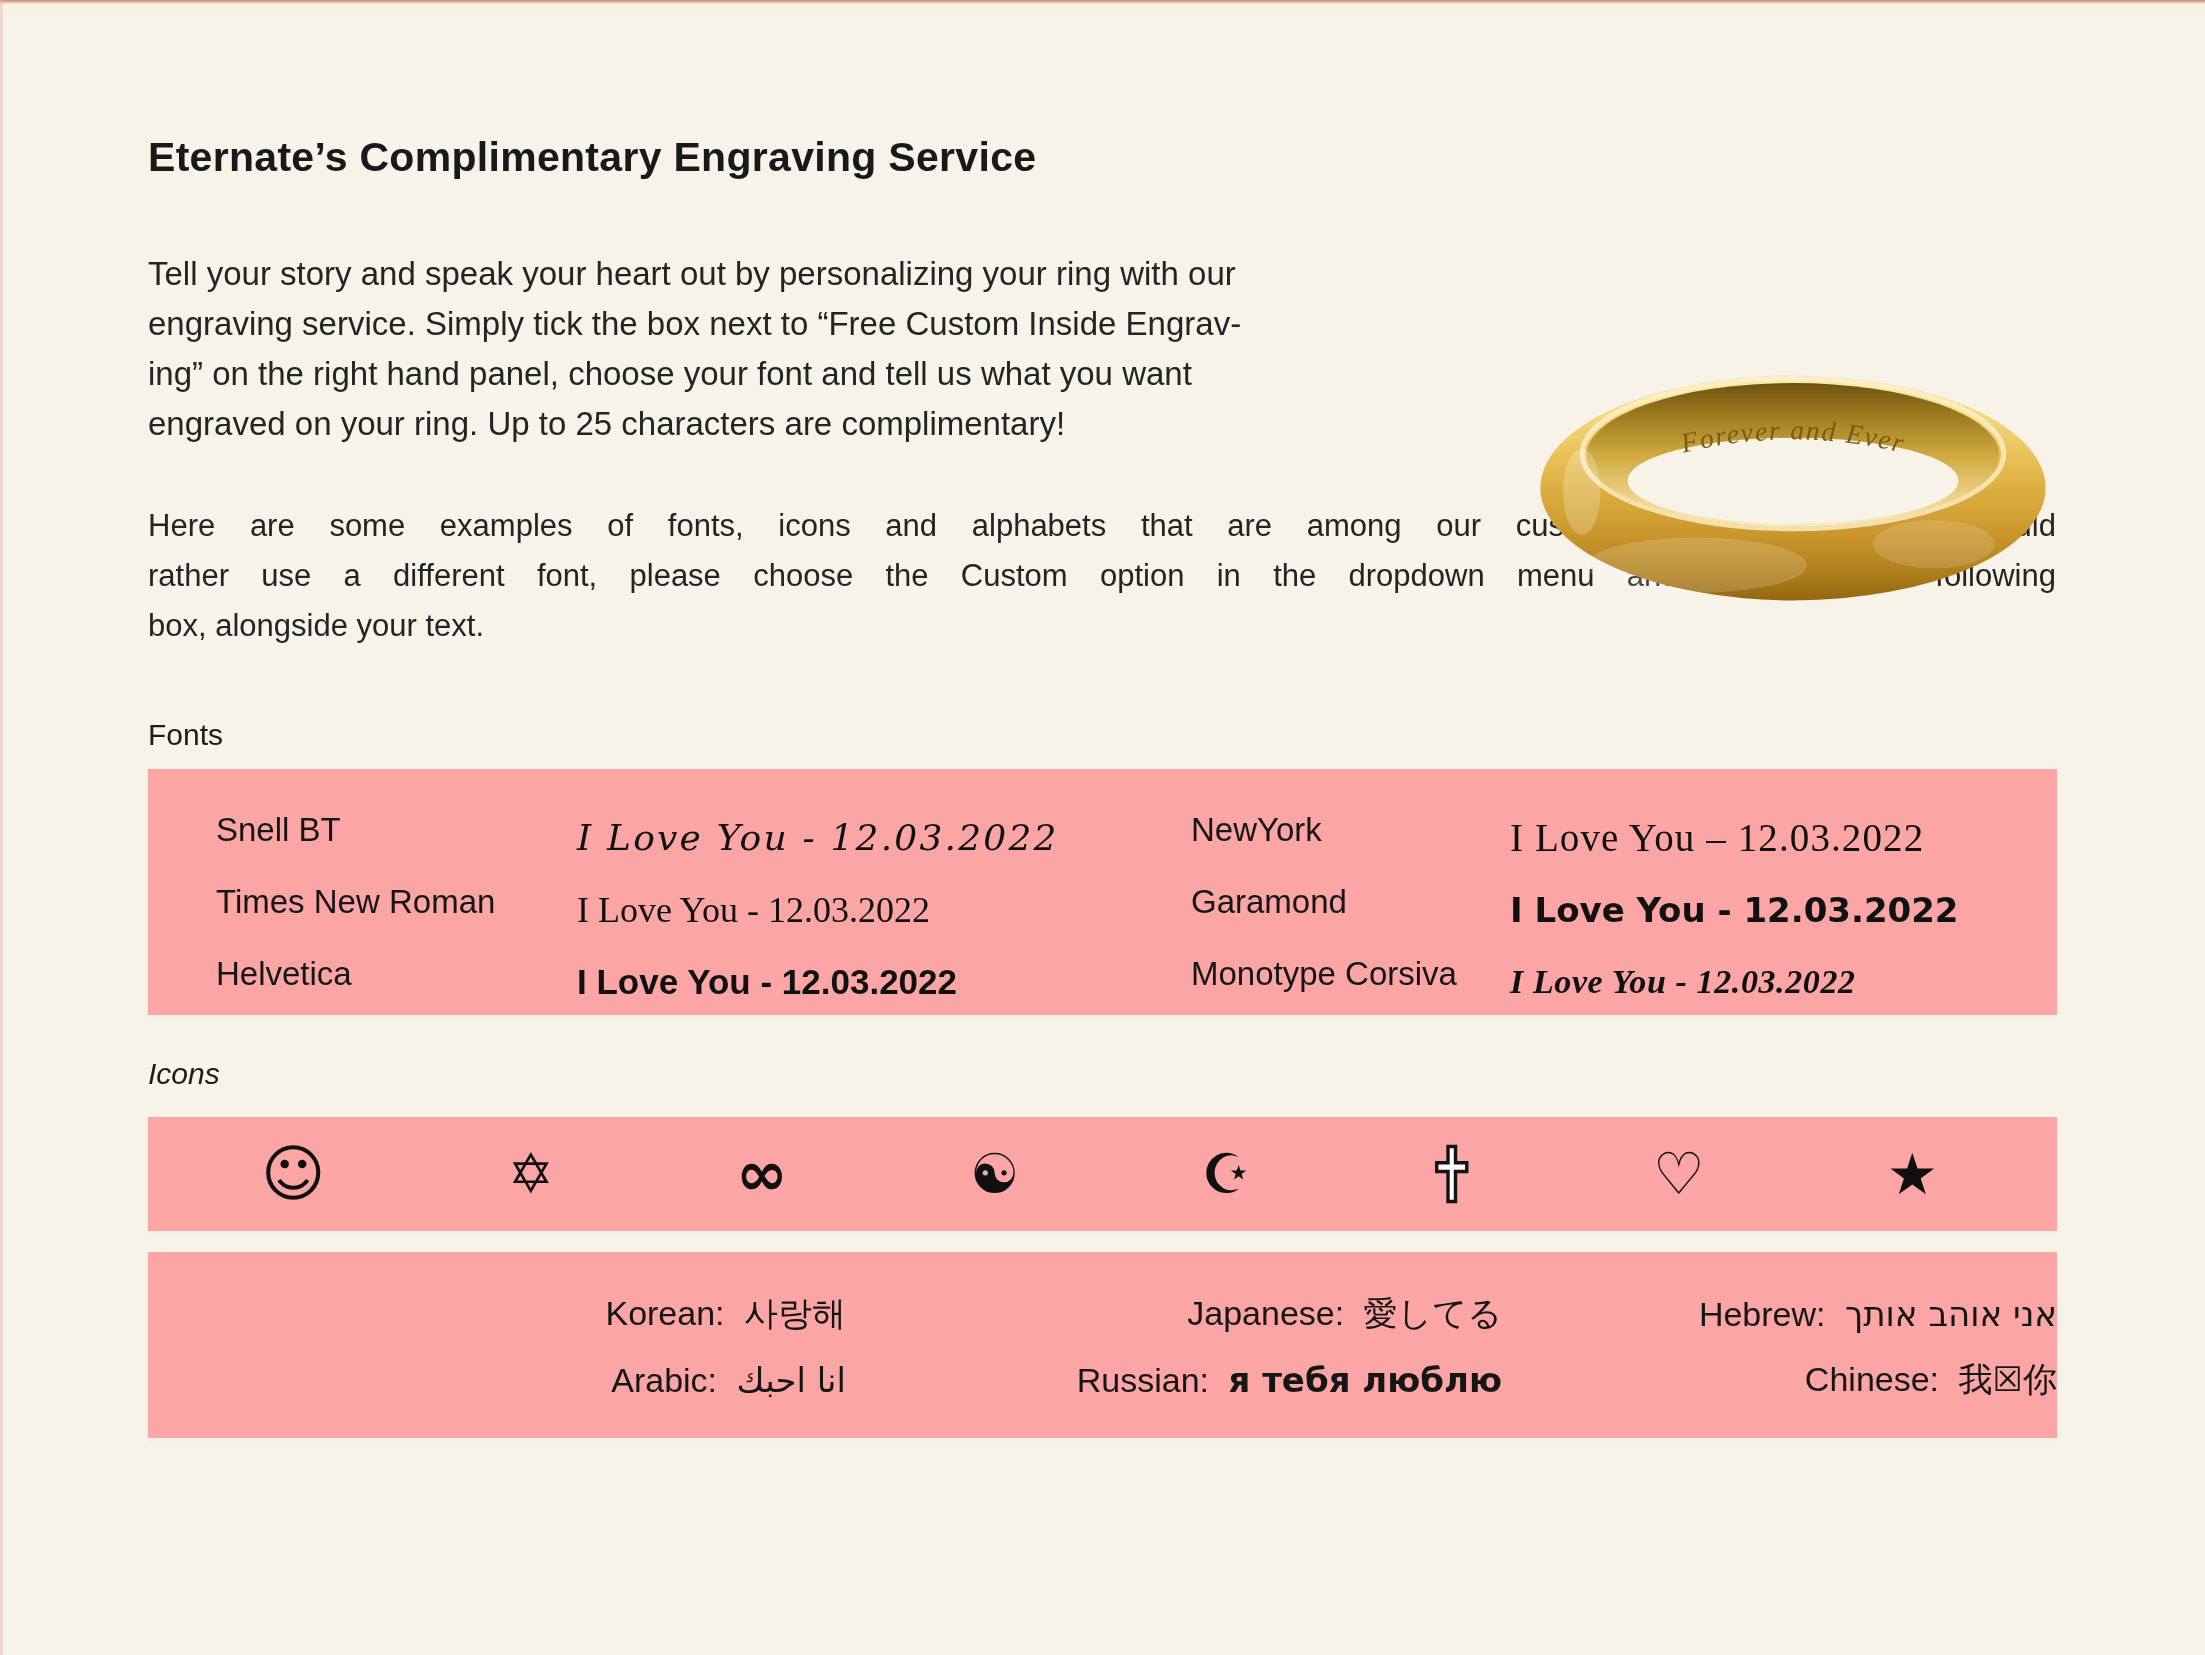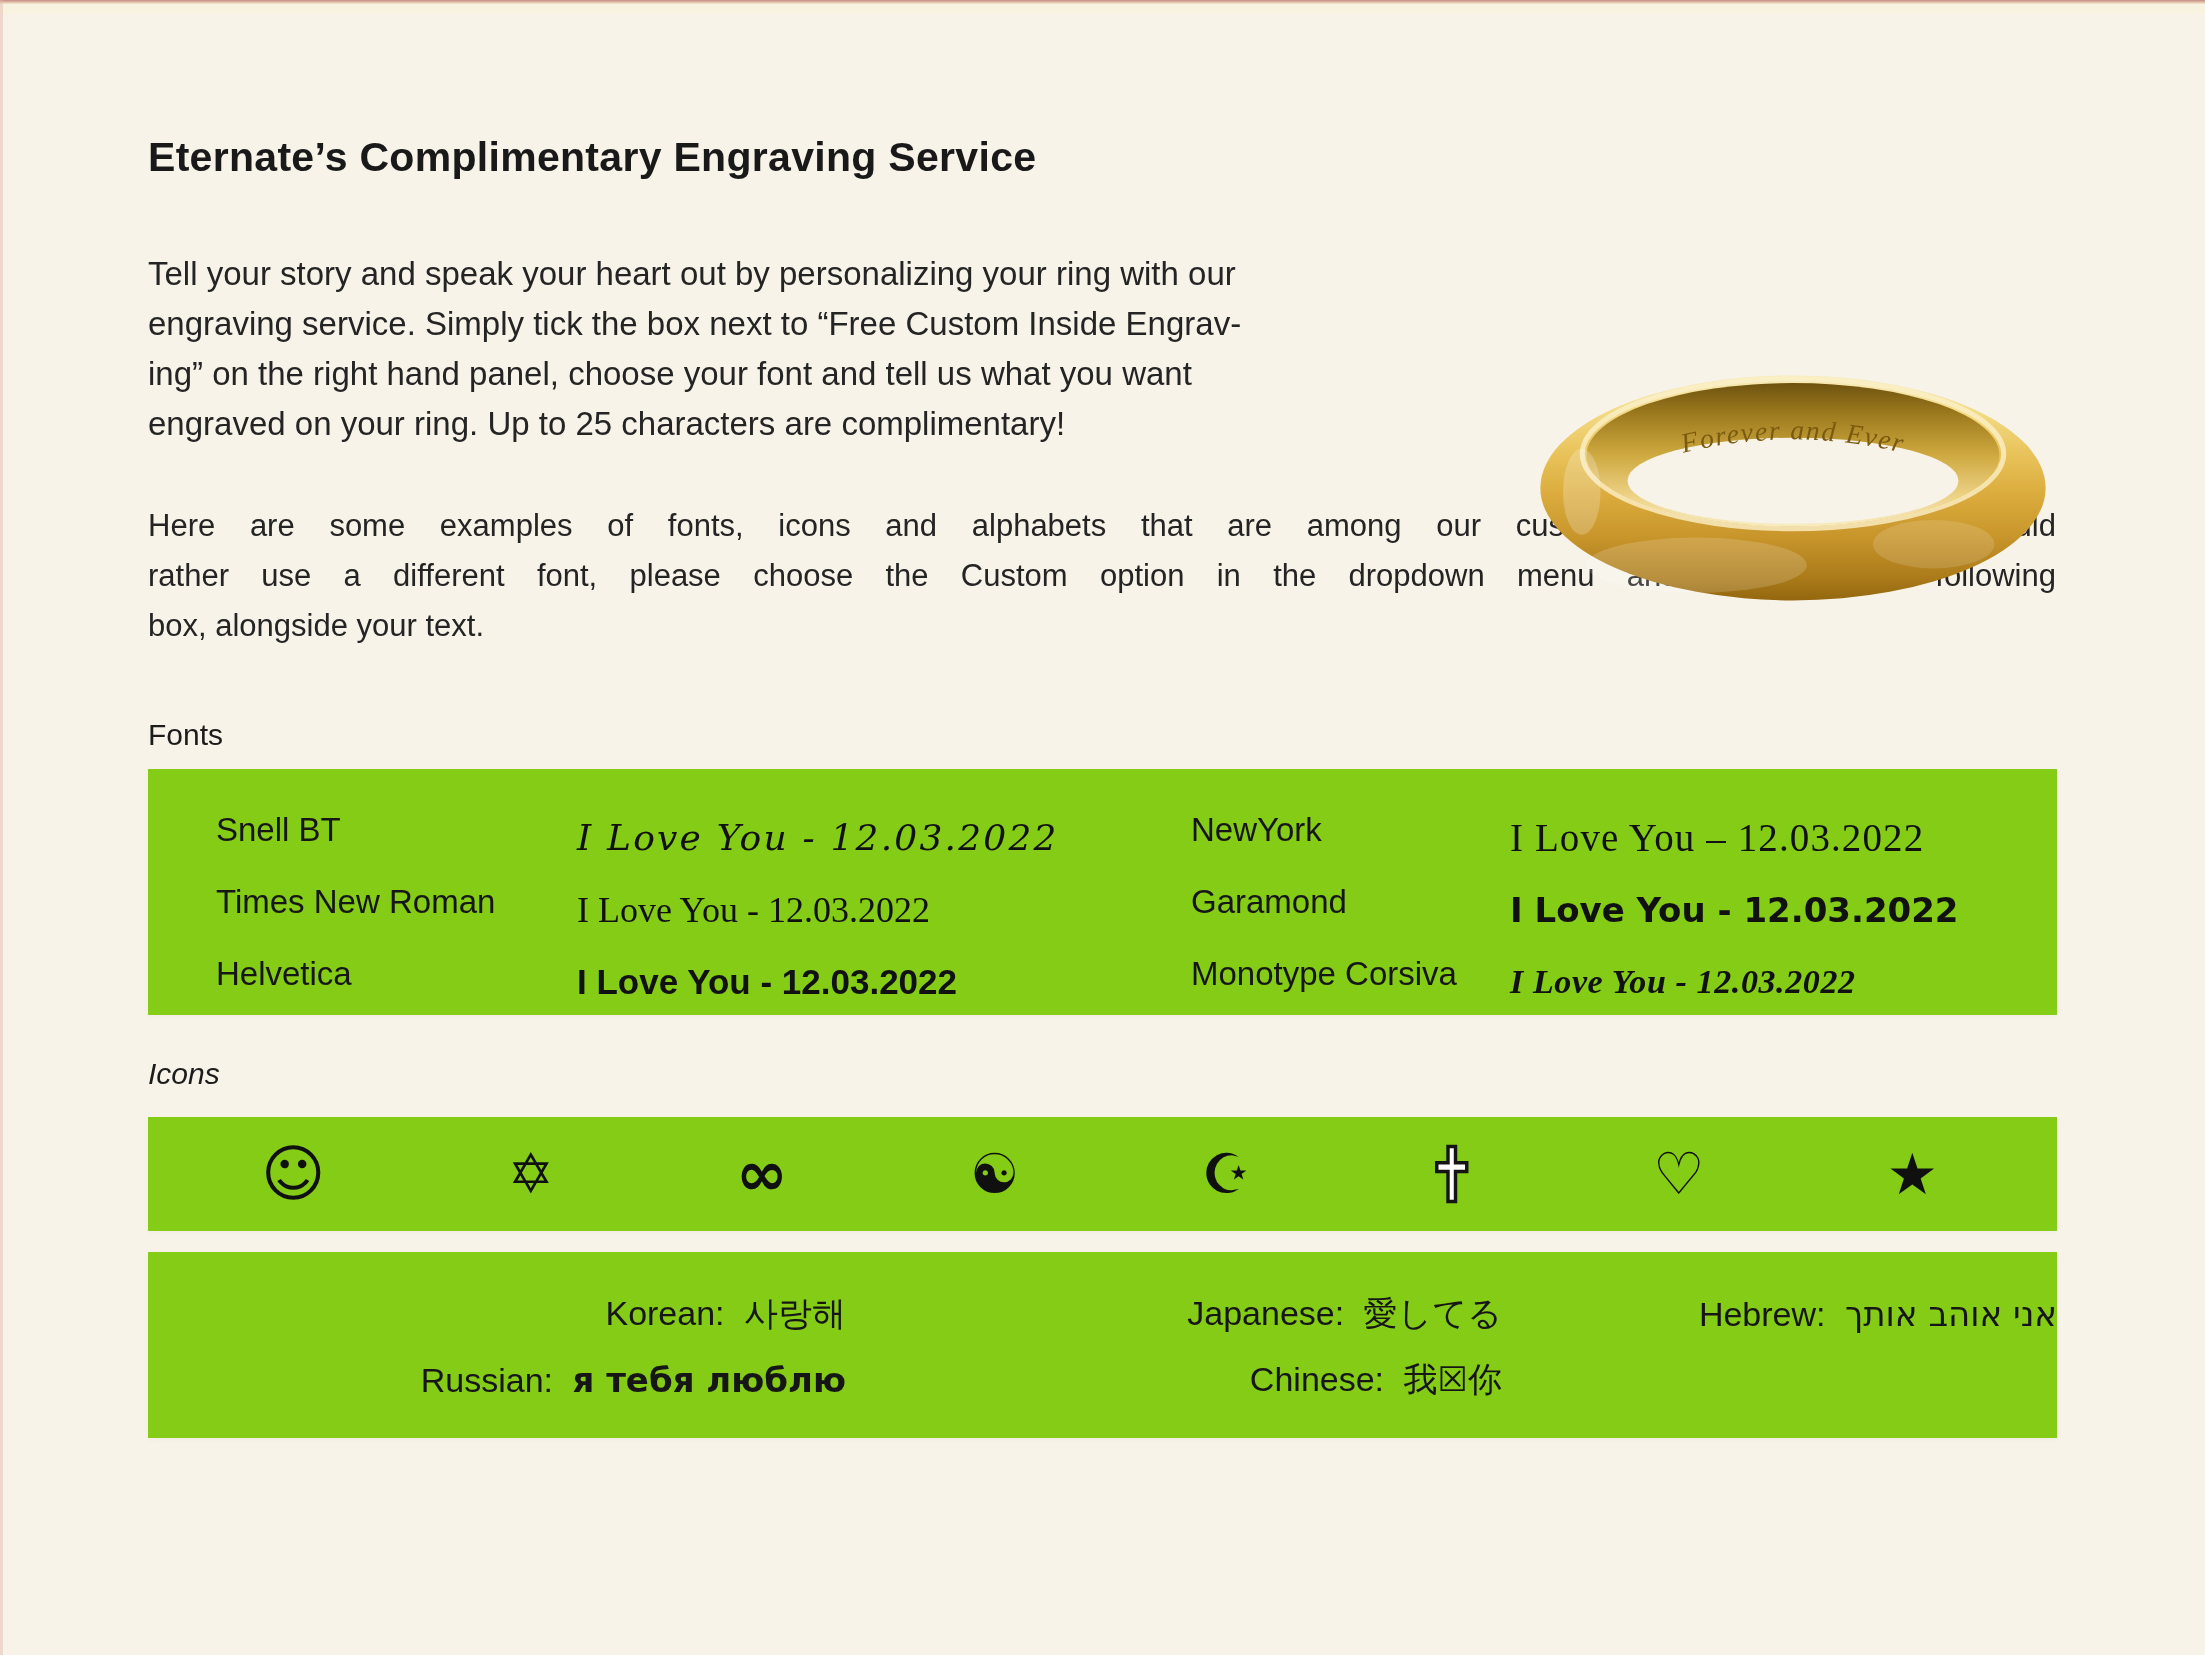--- a/index.html
+++ b/index.html
@@ -68,21 +68,21 @@
     font-size: 30px;
     font-weight: 400;
     color: #1c1c1c;
     line-height: 1.25;
   }
   .label-fonts   { margin-top: 65px; }
   .label-icons   { margin-top: 40px; font-style: italic;  }
   .label-alpha   { margin-top: 29px;  }
 
   .panel {
-    background: #84cc16;
+    background: #fca5a5;
     width: 1909px;
     box-shadow: 0 2.2px 5.5px rgba(90,80,50,0.04);
   }
 
   .fonts-panel {
     margin-top: 15.4px;
     height: 246px;
     display: grid;
     grid-template-columns: 361px 614px 319px 1fr;
     grid-auto-rows: 72px;
@@ -242,20 +242,24 @@
     </div>
     <div class="alpha-entry">
       <span class="alpha-lang">Japanese:</span>
       <span class="alpha-val">愛してる</span>
     </div>
     <div class="alpha-entry">
       <span class="alpha-lang">Hebrew:</span>
       <span class="alpha-val">אני אוהב אותך</span>
     </div>
     <div class="alpha-entry">
+      <span class="alpha-lang">Arabic:</span>
+      <span class="alpha-val">انا احبك</span>
+    </div>
+    <div class="alpha-entry">
       <span class="alpha-lang">Russian:</span>
       <span class="alpha-val bold">я тебя люблю</span>
     </div>
     <div class="alpha-entry">
       <span class="alpha-lang">Chinese:</span>
       <span class="alpha-val">我☒你</span>
     </div>
   </div>
 
 </div>

